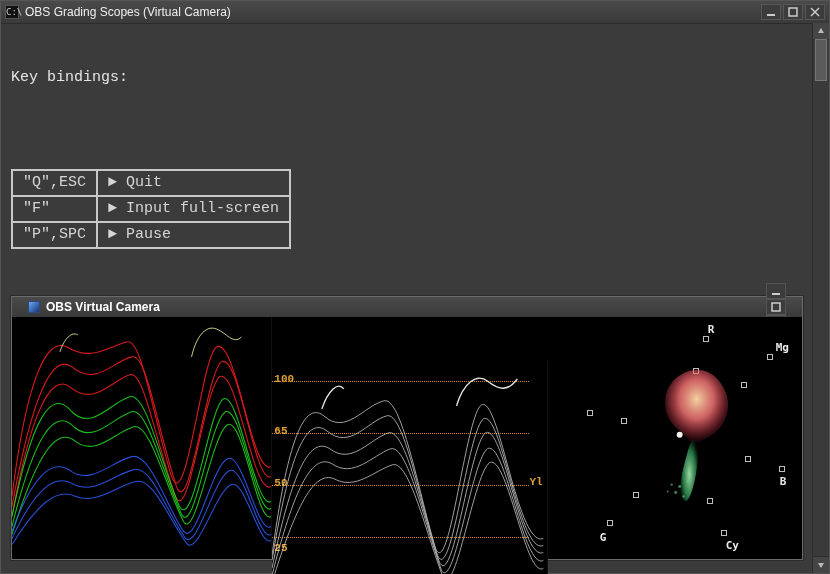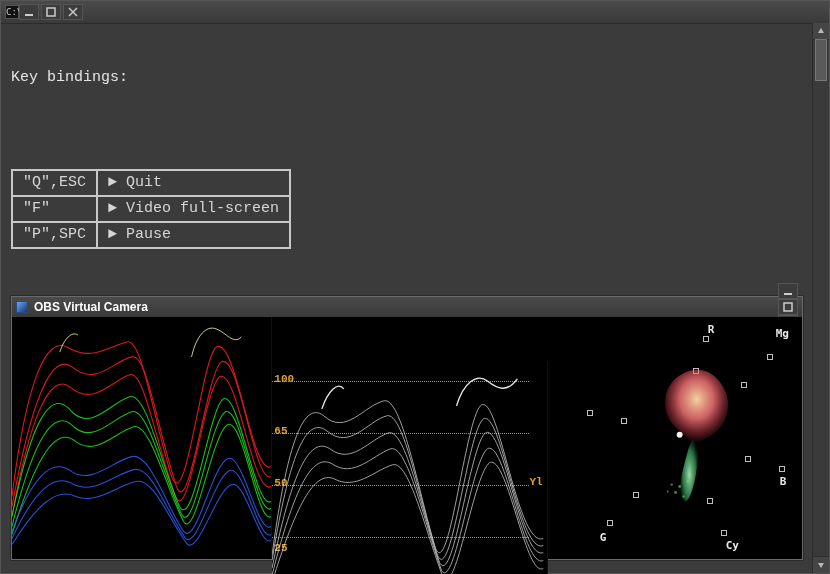--- a/index.html
+++ b/index.html
@@ -135,21 +135,21 @@
     height: 262px;
     border: 1px solid #6a6a6a;
     background: #000;
     box-shadow: 0 0 0 1px #2a2a2a;
   }
   .inner-titlebar {
     display: flex;
     align-items: center;
     height: 20px;
     background: linear-gradient(#4a4a4a, #3a3a3a);
-    padding: 0 4px;
+    padding: 0 16px;
     font-family: "Segoe UI", Tahoma, sans-serif;
     font-size: 12px;
     color: #fff;
   }
   .inner-titlebar .inner-icon {
     width: 12px; height: 12px;
     background: linear-gradient(135deg,#6aa7ff,#14356e);
     border:1px solid #2a4a7a;
     box-sizing:border-box;
   }
@@ -219,20 +219,21 @@
   .vs-target::after{ display:none; }
   svg.wave{position:absolute;inset:0;}
 </style>
 </head>
 <body>
 
 <div class="outer-window">
 
   <div class="titlebar">
     <span class="tb-icon">C:\</span>
+    <span class="title-text">OBS Grading Scopes (Virtual Camera)</span>
     <div class="sysbtns">
       <div class="sysbtn">
         <svg width="10" height="10">
             <line x1="1" y1="8" x2="9" y2="8" stroke="#ccc" stroke-width="2"></line>
           </svg>
       </div>
       <div class="sysbtn">
         <svg width="10" height="10">
             <rect x="1" y="1" width="8" height="8" fill="none" stroke="#ccc" stroke-width="1.5"></rect>
           </svg>
@@ -263,21 +264,21 @@
   <div class="content">
     <div class="heading">Key bindings:</div>
     <div class="keytable-wrap">
     <table class="keytable">
       <tbody><tr>
         <td>"Q",ESC</td>
         <td><span class="arrow">►</span> <span>Quit</span></td>
       </tr>
       <tr>
         <td>"F"</td>
-        <td><span class="arrow">►</span> <span>Video full-screen</span></td>
+        <td><span class="arrow">►</span> <span>Input full-screen</span></td>
       </tr>
       <tr>
         <td>"P",SPC</td>
         <td><span class="arrow">►</span> <span>Pause</span></td>
       </tr>
     </tbody></table>
     </div>
     <div class="log"><span>Input #0, dshow, from 'video=OBS Virtual Camera': sq=    0B f=0/0</span>
 <span>  Duration: N/A, start: 442644.430000, bitrate: N/A</span>
 <span>    Stream #0:0: Video: rawvideo (NV12 / 0x3231564E), nv12, 1920x1080, 30 fps, 30 tbr, 10000k tbn, 10000k tbc</span>
@@ -365,21 +366,21 @@
           </g>
           <g stroke="#888" stroke-width="0.6" fill="none" opacity="0.5">
             <path d="M0,228 C40,225 80,230 120,226 C160,222 200,228 240,225 C255,224 268,226 275,225"></path>
           </g>
         </svg>
       </div>
 
       <div class="panel panel3">
 
         <div class="vs-label" style="left:160px; top:6px">R</div>
-        <div class="vs-label" style="left:228px; top:10px">Mg</div>
+        <div class="vs-label" style="left:228px; top:24px">Mg</div>
         <div class="vs-label" style="left:232px; top:158px">B</div>
         <div class="vs-label" style="left:178px; top:222px">Cy</div>
         <div class="vs-label" style="left:52px;  top:214px">G</div>
 
         <div class="vs-target" style="left:158px; top:22px"></div>
         <div class="vs-target" style="left:148px; top:54px"></div>
         <div class="vs-target" style="left:222px; top:40px"></div>
         <div class="vs-target" style="left:196px; top:68px"></div>
         <div class="vs-target" style="left:234px; top:152px"></div>
         <div class="vs-target" style="left:200px; top:142px"></div>

